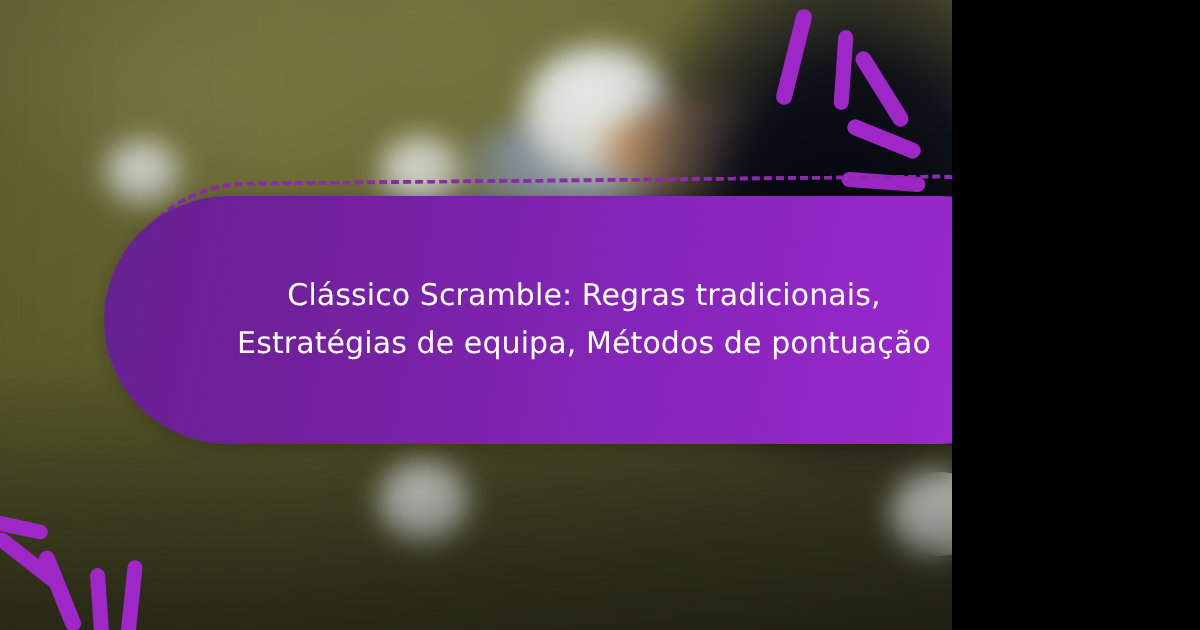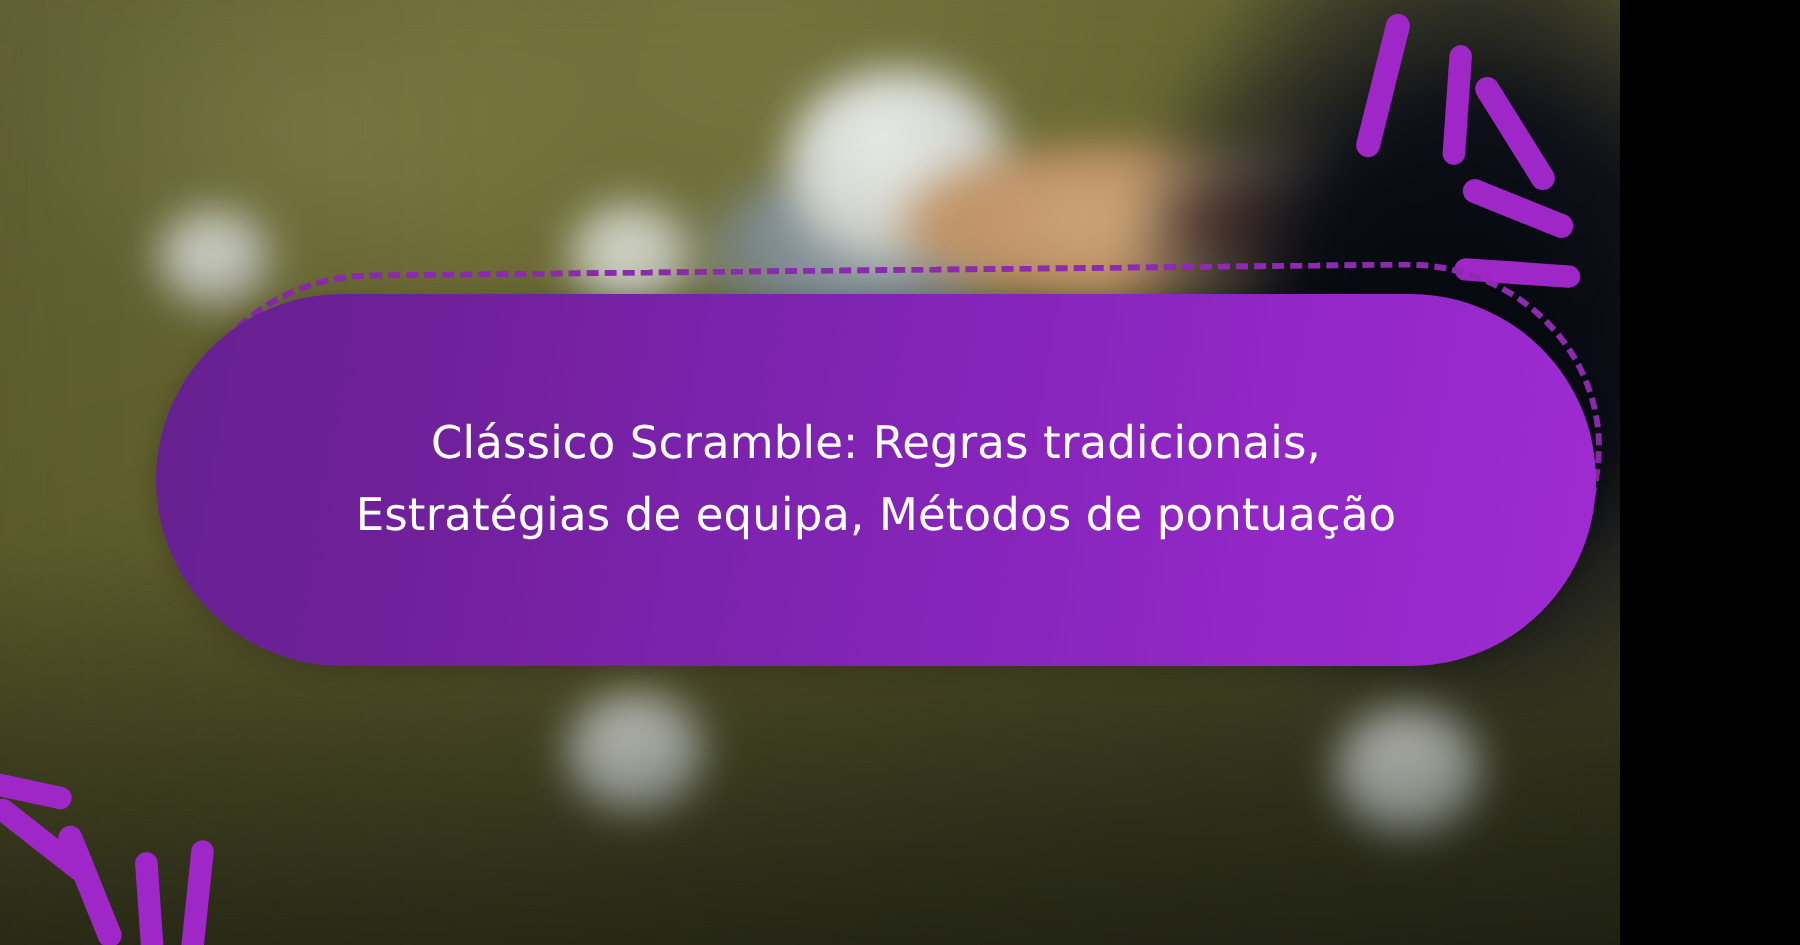--- a/index.html
+++ b/index.html
@@ -6,21 +6,21 @@
     margin: 0;
     padding: 0;
     background: #000;
   }
   body {
     font-family: "DejaVu Sans", sans-serif;
   }
 
   .stage {
     position: relative;
-    width: 1080px;
+    width: 952px;
     height: 630px;
     overflow: hidden;
     background: #5f6033;
   }
 
   
   .bg {
     position: absolute;
     inset: 0;
     overflow: hidden;

